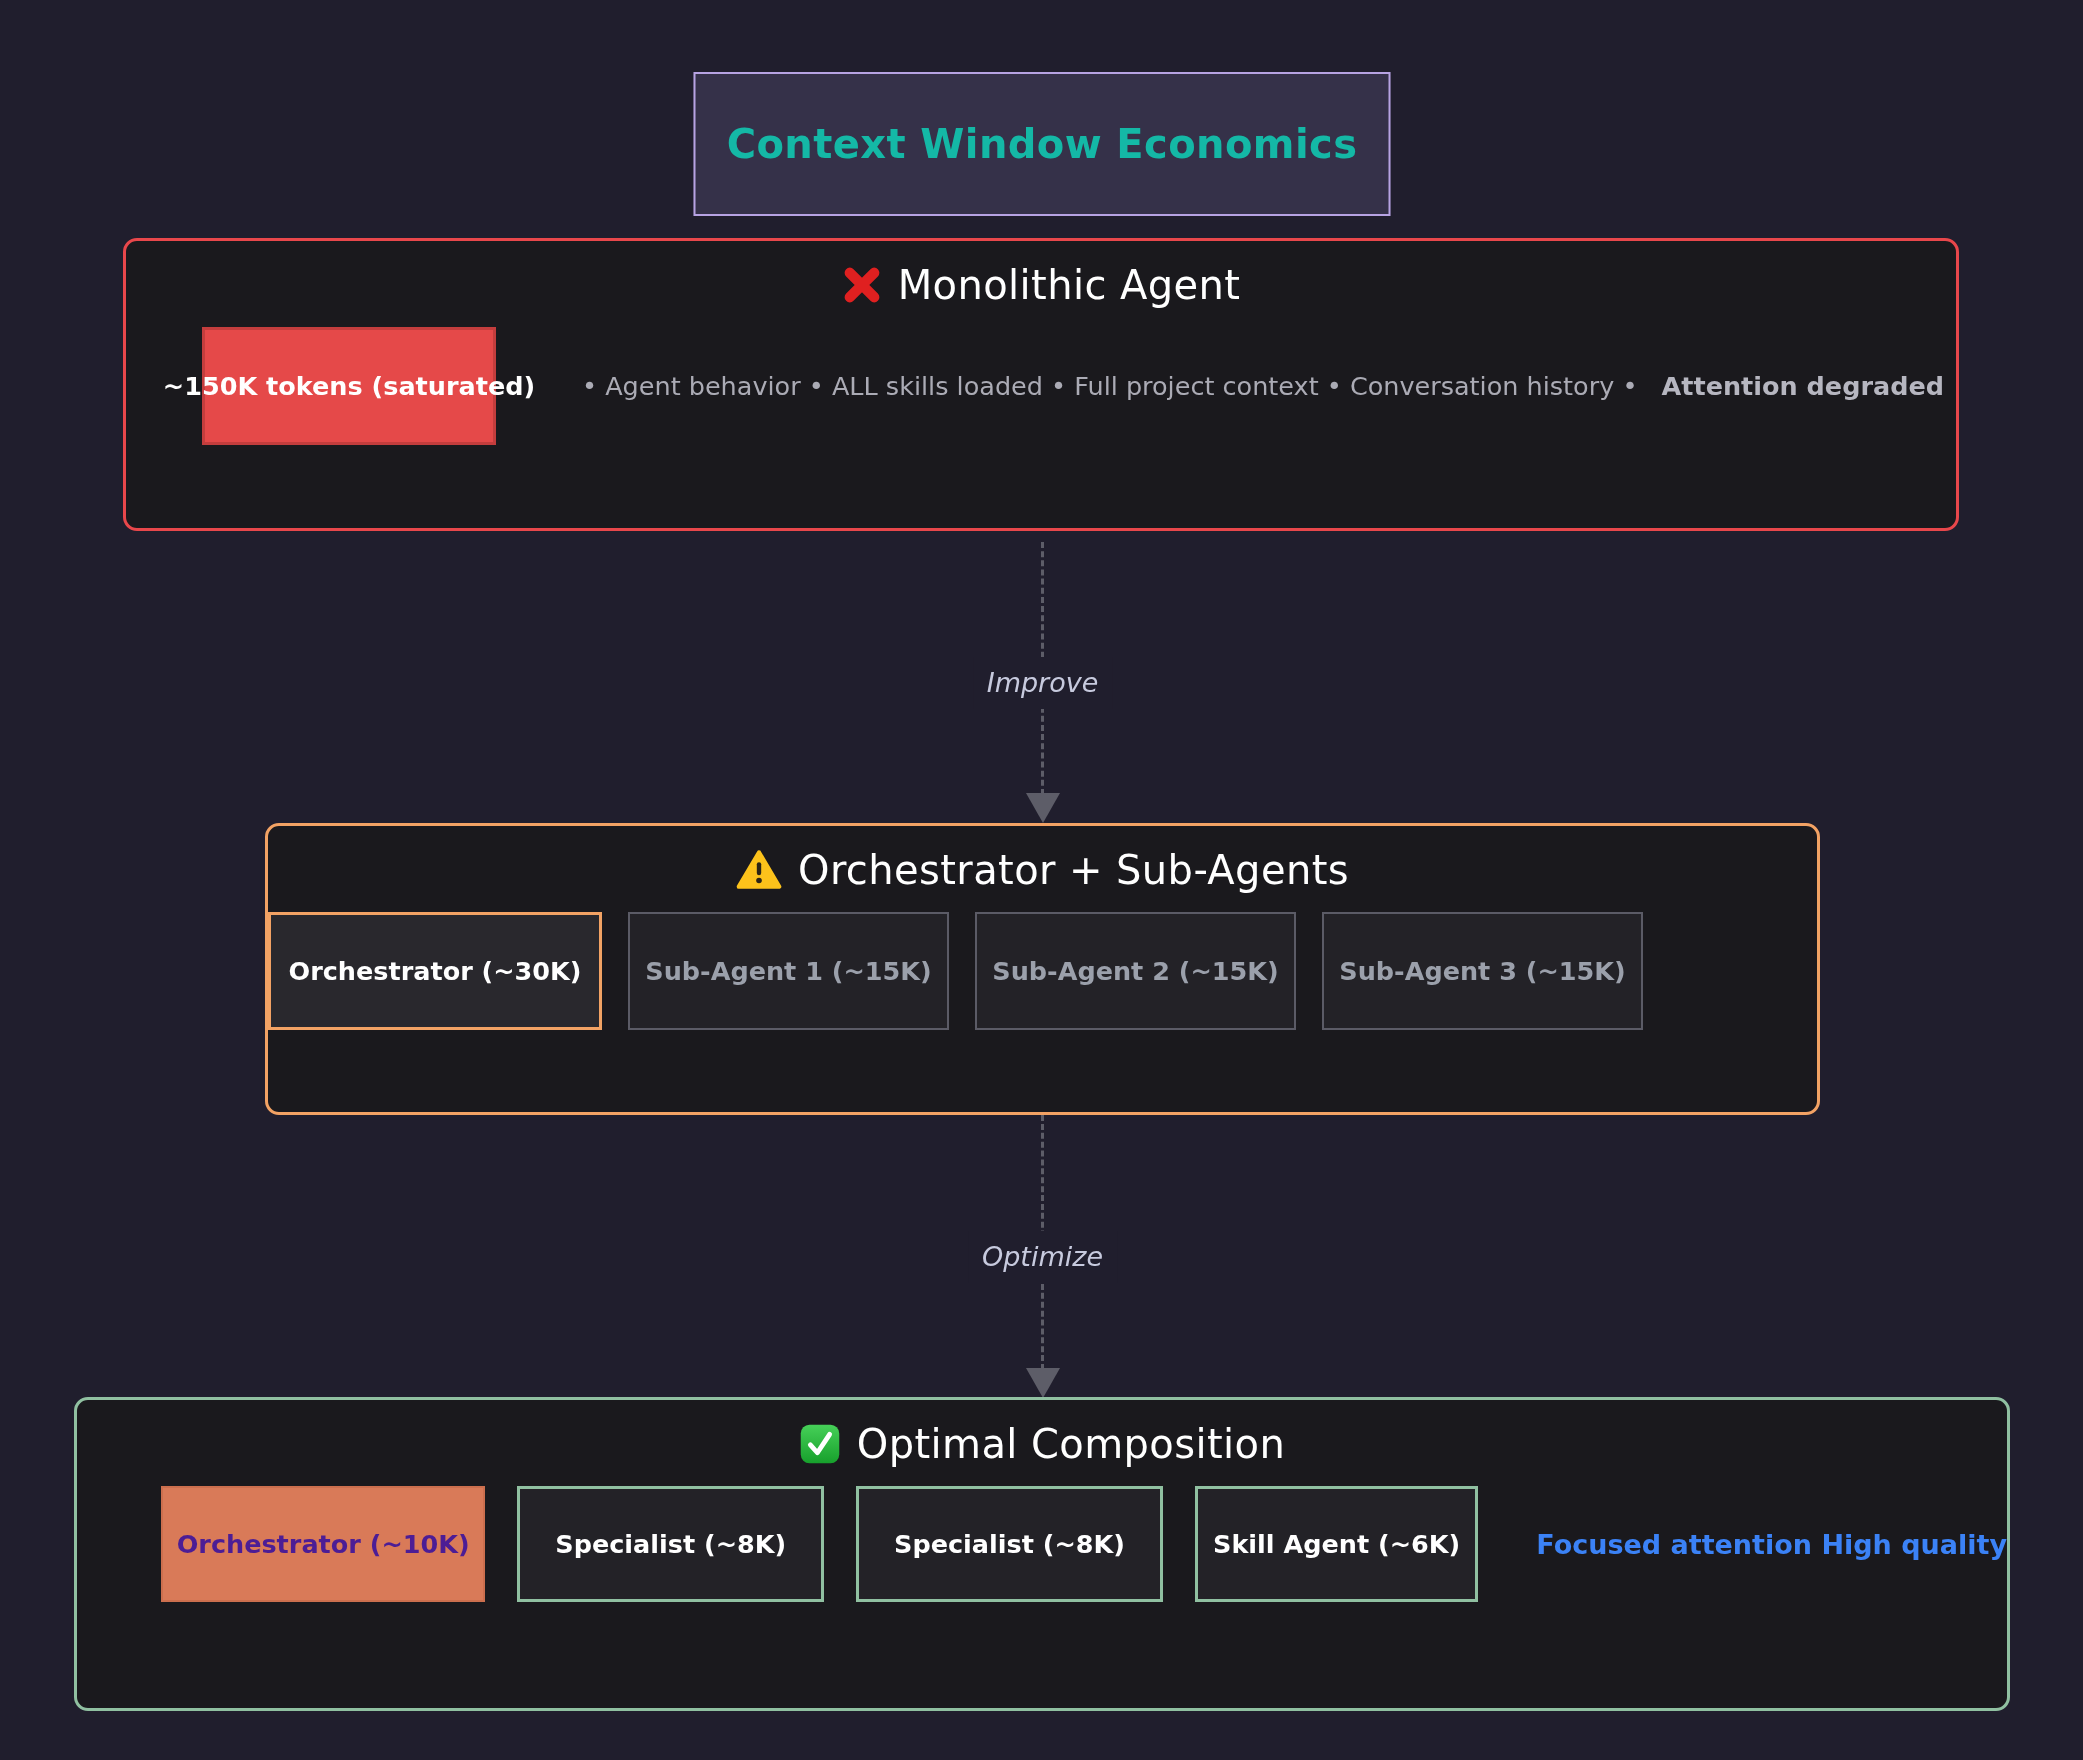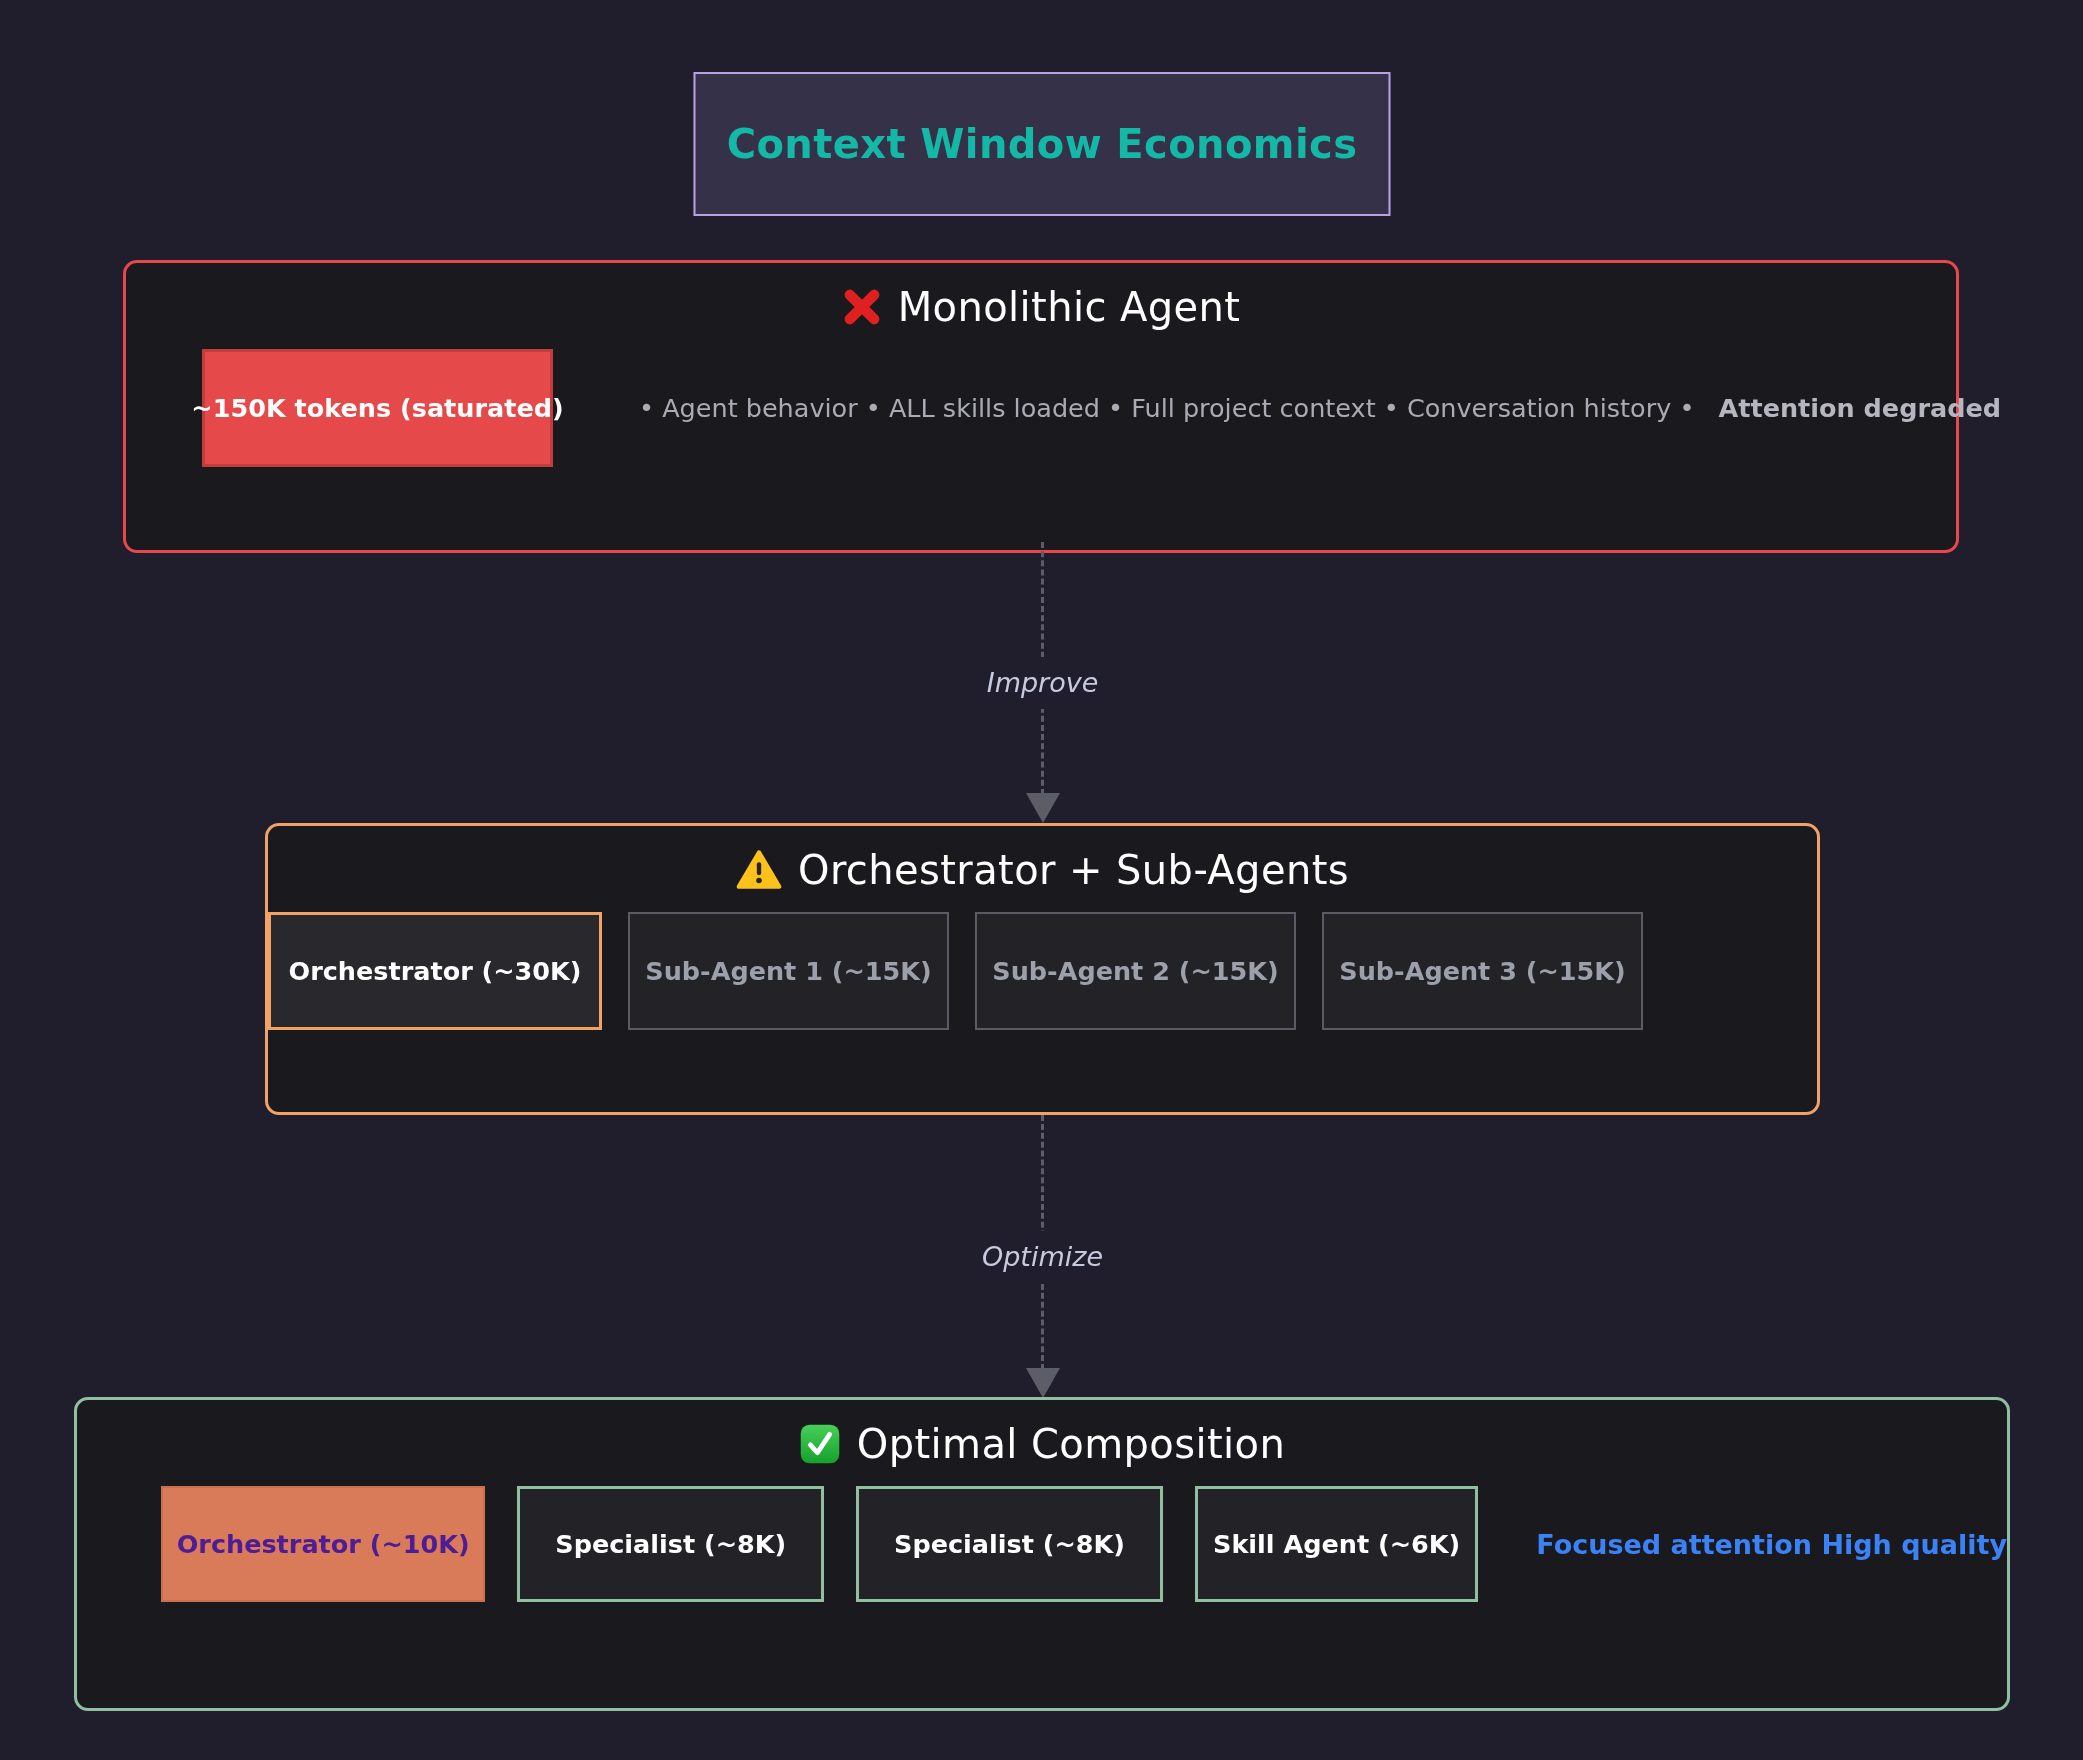--- a/index.html
+++ b/index.html
@@ -25,21 +25,21 @@
   }
 
   
   .panel{
     position:absolute;
     background:#1a191d;
     border-radius:14px;
     box-sizing:border-box;
     display:flex;flex-direction:column;
   }
-  .panel-red{left:123px;top:260px;width:1836px;height:293px;border:3.5px solid #e8474b;}
+  .panel-red{left:123px;top:238px;width:1836px;height:293px;border:3.5px solid #e8474b;}
   .panel-orange{left:265px;top:823px;width:1555px;height:292px;border:3.5px solid #f2a264;}
   .panel-green{left:74px;top:1397px;width:1936px;height:314px;border:3.5px solid #90c0a1;}
 
   .panel-header{
     display:flex;align-items:center;justify-content:center;gap:16px;
     padding-top:21px;
   }
   .panel-header h2{
     margin:0;color:#ffffff;font-size:40px;font-weight:400;letter-spacing:0.4px;
   }
@@ -55,21 +55,21 @@
 
   
   .node{
     box-sizing:border-box;
     display:flex;align-items:center;justify-content:center;
     font-weight:700;font-size:25.5px;
     height:118px;
     white-space:nowrap;
   }
   .chip-red{
-    width:351px;
+    width:294px;
     background:#e54949;border:3.5px solid #c43d3d;color:#ffffff;
   }
   .node-orange{
     width:334px;
     background:#29282d;border:3.5px solid #f2a264;color:#ffffff;
   }
   .node-gray{
     width:321px;
     background:#232227;border:2.6px solid #5b5b66;color:#9ba0ab;
   }

